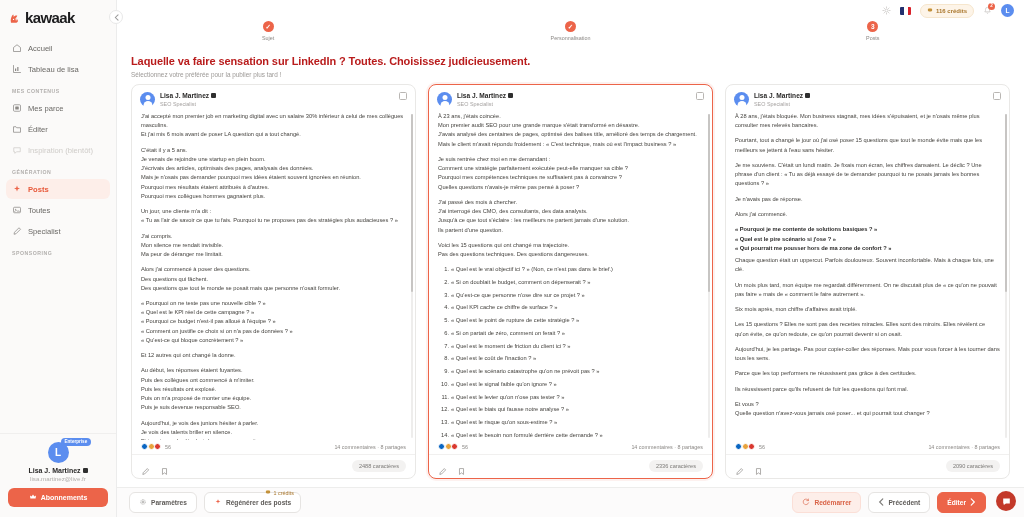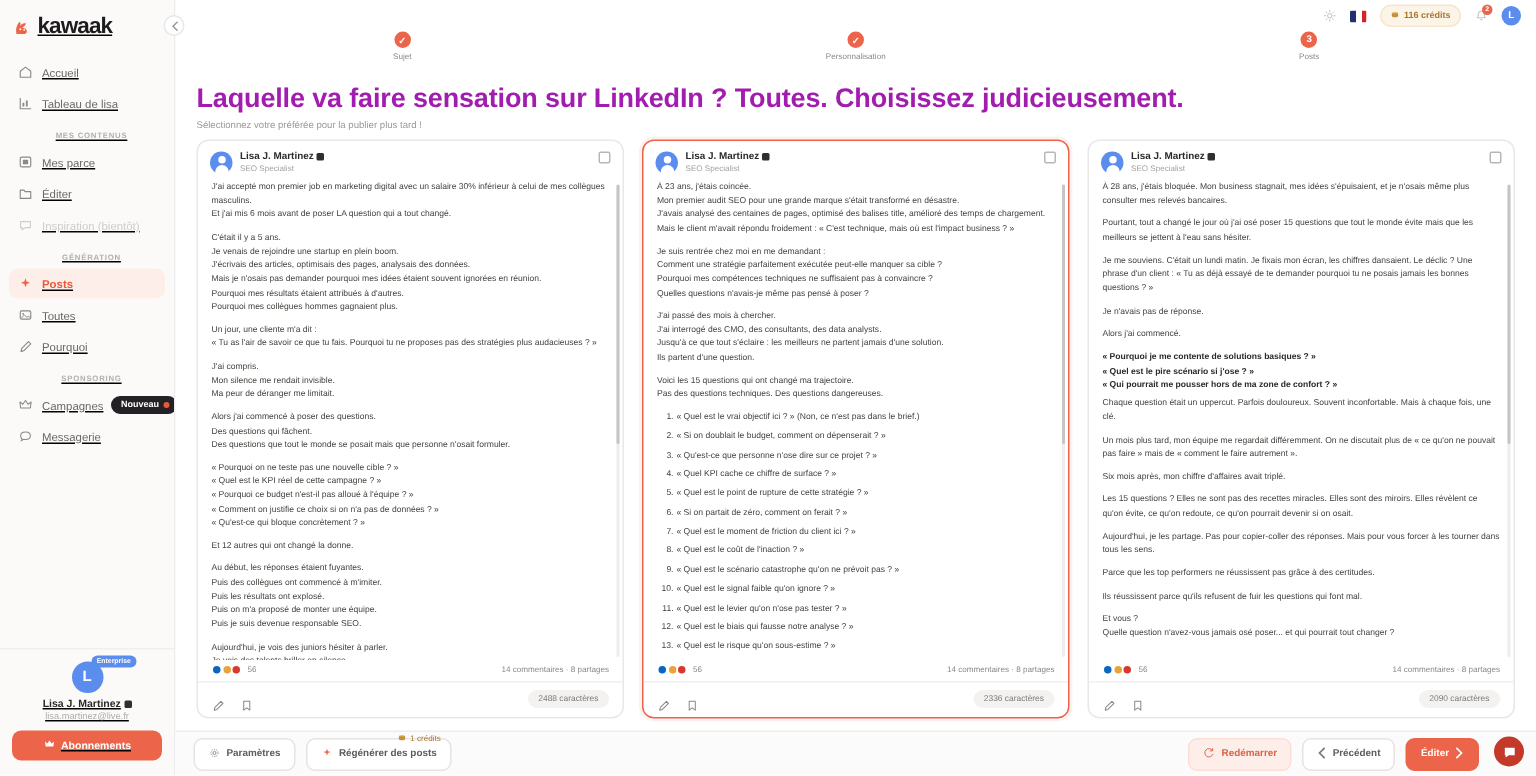--- a/index.html
+++ b/index.html
@@ -12,33 +12,32 @@
   .app { display: flex; width: 1024px; height: 517px; position: relative; }
 
   
   .sidebar {
     width: 117px; height: 517px;
     background: #fbfaf9;
     border-right: 1px solid #ececec;
     display: flex; flex-direction: column;
     flex-shrink: 0;
     position: relative;
-    text-decoration: underline;
   }
   .brand { display: flex; align-items: center; gap: 3px; padding: 9px 0 8px 8px; }
   .brand-mark { width: 14px; height: 14px; position: relative; flex-shrink: 0; }
   .brand-text { font-size: 15px; font-weight: 700; letter-spacing: -0.6px; color: #1c1c1e; }
   .collapse-btn {
     position: absolute; right: -7px; top: 10px;
     width: 14px; height: 14px; border-radius: 50%;
     background: #fff; border: 1px solid #e8e8e8;
     display: flex; align-items: center; justify-content: center;
     font-size: 7px; color: #9a9a9a; z-index: 5;
   }
-  .nav { padding: 4px 6px 0 6px; flex: 1; overflow: hidden; text-align: center; }
+  .nav { padding: 4px 6px 0 6px; flex: 1; overflow: hidden; }
   .nav-section {
     font-size: 5.2px; letter-spacing: 0.5px; color: #b3b0ae;
     text-transform: uppercase; padding: 8px 0 4px 6px; font-weight: 600;
   }
   .nav-item {
     display: flex; align-items: center; gap: 6px;
     padding: 5px 6px; border-radius: 6px;
     font-size: 7.6px; color: #6a6865; margin-bottom: 1px;
     position: relative;
   }
@@ -116,21 +115,21 @@
   .step-dot {
     width: 11px; height: 11px; border-radius: 50%;
     background: #ec6449; color: #fff;
     display: flex; align-items: center; justify-content: center;
     font-size: 6.5px; font-weight: 700;
   }
   .step-label { font-size: 5.4px; color: #8b8885; margin-top: 3px; }
 
   
   .heading { padding: 6px 0 6px 14px; flex-shrink: 0; }
-  .h-title { font-size: 18px; font-weight: 700; color: #a21caf; letter-spacing: -0.1px; }
+  .h-title { font-size: 11px; font-weight: 700; color: #b91c1c; letter-spacing: -0.1px; }
   .h-sub { font-size: 6.4px; color: #9c9996; margin-top: 4px; }
 
   
   .cards {
     flex: 1; display: flex; gap: 12px;
     padding: 0 14px 8px 14px; min-height: 0;
   }
   .card {
     flex: 1; min-width: 0;
     background: #fff;
@@ -305,40 +304,25 @@
                 <rect x="3" y="4.5" width="14" height="11" rx="2" fill="none" stroke="#8b8885" stroke-width="1.5"></rect>
                 <circle cx="7" cy="8.5" r="1.2" fill="#8b8885"></circle>
                 <path d="M4.5 14l4-4 3.5 3.2 2-1.8 2.5 2.6" stroke="#8b8885" stroke-width="1.3" fill="none"></path>
               </svg></span>
           <span>Toutes</span>
         </div>
         <div class="nav-item">
           <span class="nav-ico"><svg width="10" height="10" viewBox="0 0 20 20">
                 <path d="M14 3.5l3 3-9 9-4 1 1-4z" fill="none" stroke="#8b8885" stroke-width="1.5" stroke-linejoin="round"></path>
               </svg></span>
-          <span>Pourquoi</span>
+          <span>Specialist</span>
         </div>
       </div>
 
       <div class="nav-section">SPONSORING</div>
-      <div>
-        <div class="nav-item">
-          <span class="nav-ico"><svg width="10" height="10" viewBox="0 0 20 20">
-                <path d="M3.5 14l-1-8 4 3 3.5-5 3.5 5 4-3-1 8z" fill="none" stroke="#8b8885" stroke-width="1.4" stroke-linejoin="round"></path>
-              </svg></span>
-          <span>Campagnes</span>
-          <span class="badge-new">Nouveau</span>
-        </div>
-        <div class="nav-item">
-          <span class="nav-ico"><svg width="10" height="10" viewBox="0 0 20 20">
-                <path d="M10 4c4 0 6.5 2.2 6.5 5s-2.5 5-6.5 5c-.8 0-1.6-.1-2.3-.3L4.5 15.5l.8-2.4C4.2 12.2 3.5 10.7 3.5 9c0-2.8 2.5-5 6.5-5z" fill="none" stroke="#8b8885" stroke-width="1.4"></path>
-              </svg></span>
-          <span>Messagerie</span>
-        </div>
-      </div>
     </nav>
 
     <div class="side-foot">
       <div class="avatar-wrap">
         <div class="avatar-lg">L</div>
         <span class="ent-badge">Enterprise</span>
       </div>
       <div class="side-name">
         <span>Lisa J. Martinez</span>
         <span class="li-sq"></span>

